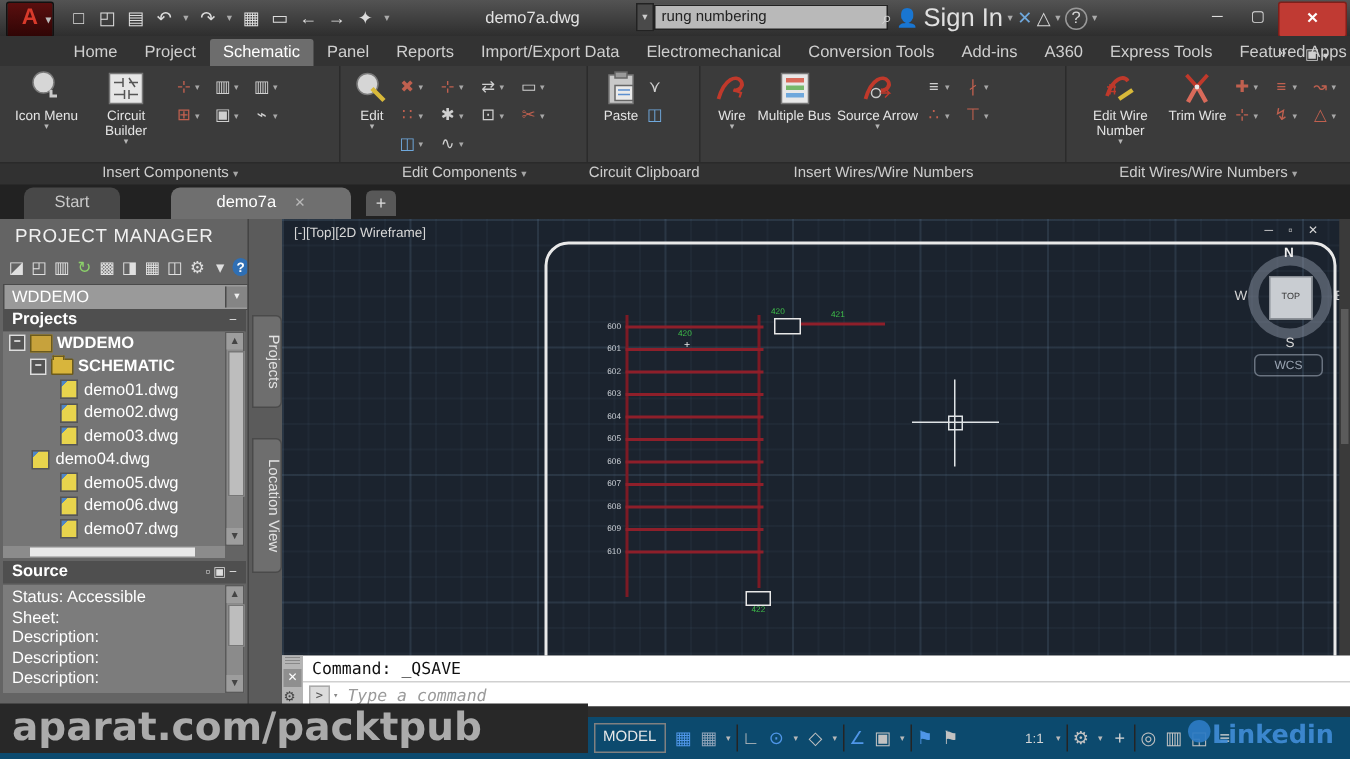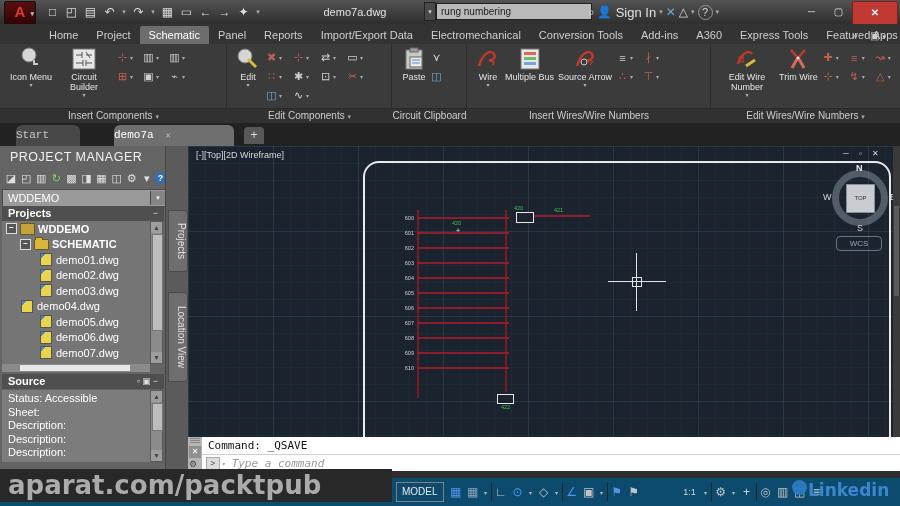--- a/index.html
+++ b/index.html
@@ -18,21 +18,21 @@
   .qat span.tiny{width:8px;font-size:7px;color:#aaa;}
   .wintitle{position:absolute;left:300px;width:110px;top:0;height:24px;line-height:24px;
     text-align:center;color:#e3e3e3;font-size:11px;}
   .searchbox{position:absolute;left:424px;top:3px;height:17px;display:flex;align-items:center;}
   .searchtoggle{width:10px;height:17px;background:#4a4a4a;color:#ccc;font-size:7px;
     line-height:17px;text-align:center;border:1px solid #222;}
   .searchbox input{width:146px;height:15px;border:1px solid #222;background:#b9b9b9;
     font-size:10px;color:#222;padding:0 4px;font-family:"Liberation Sans",sans-serif;}
   .tbicons{position:absolute;left:588px;top:0;height:24px;display:flex;align-items:center;gap:3px;
     color:#d5d5d5;font-size:12px;}
-  .tbicons .lbl{font-size:13px;color:#e0e0e0;}
+  .tbicons .lbl{font-size:17px;color:#e0e0e0;}
   .tbicons .caret{font-size:7px;color:#aaa;}
   .winbtns{position:absolute;right:2px;top:1px;height:22px;display:flex;}
   .winbtn{width:27px;height:22px;color:#ddd;font-size:10px;text-align:center;line-height:22px;}
   .winbtn.close{width:44px;background:#c03a33;border:1px solid #7e1f1a;border-radius:2px;
     color:#fff;font-weight:bold;}
   
   .ribbontabs{position:absolute;left:0;top:24px;width:900px;height:20px;background:#333;
     display:flex;align-items:flex-end;padding-left:40px;box-sizing:border-box;}
   .rtab{color:#cfcfcf;font-size:11px;padding:3px 9px;cursor:default;white-space:nowrap;}
   .rtab.active{background:#6d6d6d;color:#fff;border-radius:2px 2px 0 0;}
@@ -50,21 +50,21 @@
   .sicon b{font-weight:normal;font-size:11px;width:15px;text-align:center;}
   .sicon i{font-style:normal;font-size:6px;color:#a8a8a8;}
   .ribbonlabels{position:absolute;left:0;top:108px;width:900px;height:15px;background:#313131;
     border-top:1px solid #2a2a2a;}
   .plabel{position:absolute;top:0;height:15px;line-height:14px;text-align:center;color:#cdcdcd;
     font-size:10px;}
   .plabel i{font-style:normal;font-size:7px;color:#a5a5a5;}
   
   .filetabs{position:absolute;left:0;top:123px;width:900px;height:23px;background:#222;}
   .ftab{position:absolute;top:2px;height:21px;border-radius:6px 6px 0 0;font-size:11px;
-    color:#c9c9c9;line-height:21px;background:#484848;cursor:default;font-family:Liberation Mono, monospace;}
+    color:#c9c9c9;text-align:center;line-height:21px;background:#484848;cursor:default;}
   .ftab.active{background:#6f6f6f;color:#fff;}
   .ftab .fx{margin-left:12px;color:#b9b9b9;font-size:9px;}
   .fplus{position:absolute;left:244px;top:4px;width:20px;height:17px;background:#585858;
     border-radius:4px 4px 0 0;color:#ddd;text-align:center;line-height:17px;font-size:12px;}
   
   .palette{position:absolute;left:0;top:146px;width:188px;height:332px;background:#646464;}
   .pm-title{position:absolute;left:0;top:0;width:166px;height:22px;line-height:22px;
     color:#f1f1f1;font-size:12.5px;padding-left:10px;letter-spacing:.5px;}
   .pm-toolbar{position:absolute;left:4px;top:23px;width:162px;height:18px;display:flex;
     align-items:center;gap:1px;}

